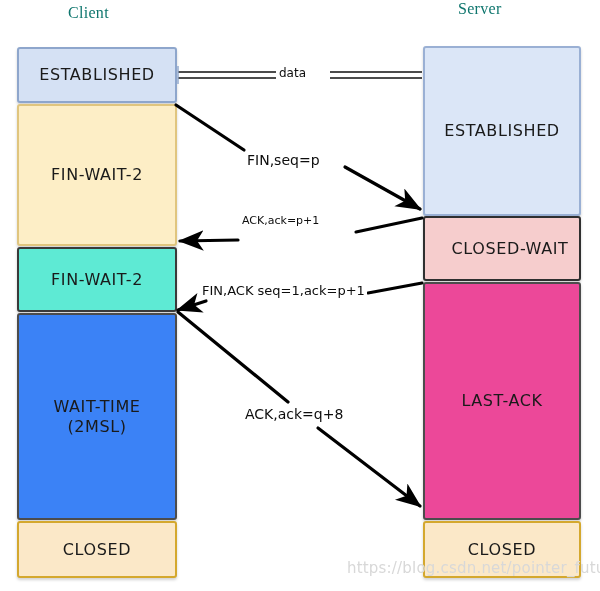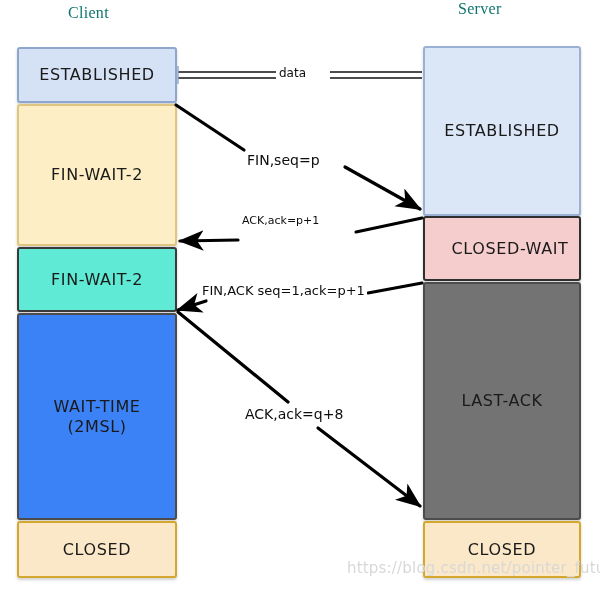--- a/index.html
+++ b/index.html
@@ -71,21 +71,21 @@
   #ss-established {
     left: 423px; top: 46px; width: 158px; height: 170px;
     background: #dbe6f7; border: 2px solid #9ab0d4;
   }
   #ss-closedwait {
     left: 423px; top: 216px; width: 158px; height: 65px;
     background: #f6cdcd; border: 2px solid #2f2f2f; padding-left: 16px;
   }
   #ss-lastack {
     left: 423px; top: 282px; width: 158px; height: 238px;
-    background: #737373; border: 2px solid #4c4c4c;
+    background: #ec4899; border: 2px solid #4c4c4c;
   }
   #ss-closed {
     left: 423px; top: 521px; width: 158px; height: 57px;
     background: #fbe8c8; border: 2px solid #d4a82e;
   }
 
   
   #arrows {
     position: absolute;
     left: 0; top: 0;

